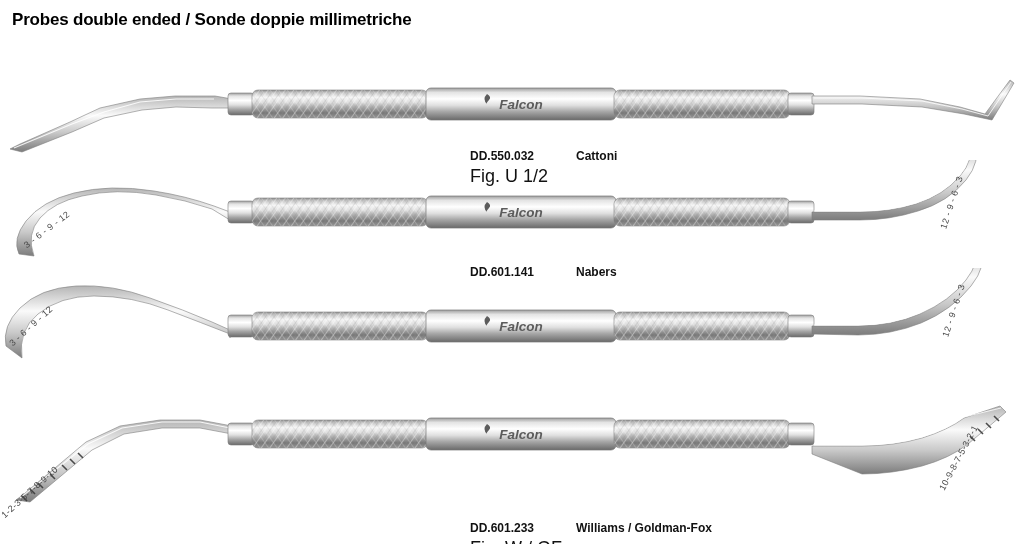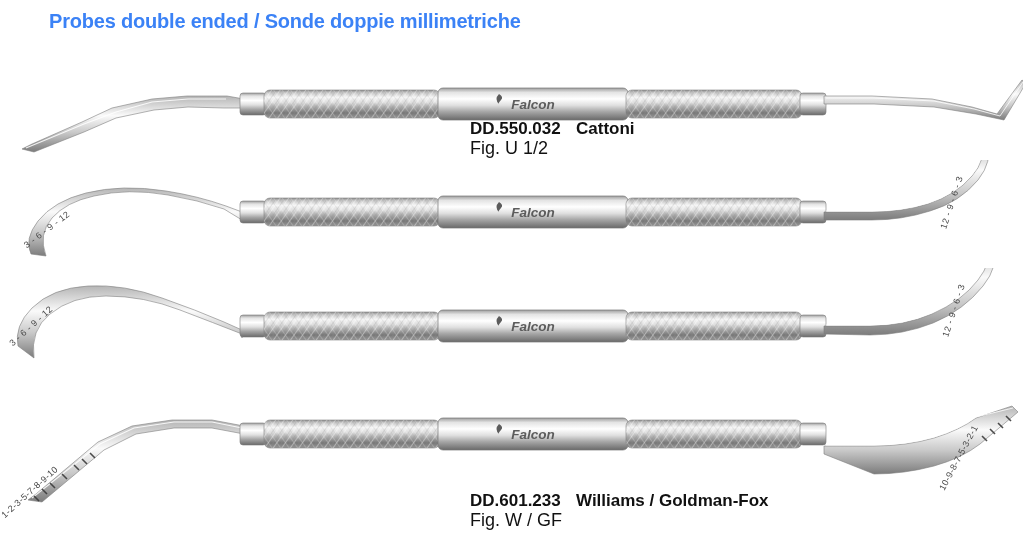--- a/index.html
+++ b/index.html
@@ -14,65 +14,65 @@
     color: #1a1a1a;
     position: relative;
     overflow: hidden;
   }
 
   
   .page-title {
     position: absolute;
     left: 12px;
     top: 10px;
-    font-size: 20px;
+    font-size: 17px;
     font-weight: bold;
     letter-spacing: -0.2px;
-    color: #3b82f6;
+    color: #000000;
     white-space: nowrap;
-    margin-left: 37px;
   }
 
   
   .instrument-row {
     position: absolute;
     left: 0;
     width: 1023px;
     height: 128px;
   }
   .row-1 { top: 52px; }
   .row-2 { top: 160px; }
   .row-3 { top: 268px; }
   .row-4 { top: 400px; }
 
   
   .instrument-art {
     position: absolute;
-    left: 12px;
+    left: 0;
     top: 0;
     width: 903px;
     height: 110px;
   }
   .instrument-art svg {
     display: block;
   }
 
   
   .caption {
     position: absolute;
     left: 470px;
   }
   .cap-1 { top: 80px; }
 
   .caption .code-line {
-    font-size: 17px;
+    font-size: 12px;
     font-weight: bold;
     color: #111;
     white-space: nowrap;
     line-height: 17px;
+    margin-top: 28px;
   }
   .caption .code-line .code {
     display: inline-block;
     min-width: 96px;
   }
   .caption .code-line .name {
     display: inline-block;
     margin-left: 10px;
   }
   .caption .fig-line {
@@ -218,20 +218,23 @@
       <rect x="788" y="41" width="26" height="22" rx="3" fill="url(#bandGrad)" stroke="#7a7a7a" stroke-width="0.6"></rect>
       <g>
         <path d="M812 52 L860 52 q30 0 56 -8 q28 -9 44 -28 q14 -16 9 -32 l6 -1 q6 18 -9 37 q-18 22 -48 31 q-28 9 -58 9 L812 60 Z" fill="url(#tipGrad)" stroke="#7d7d7d" stroke-width="0.6"></path>
         <path d="M814 51 L860 51 q30 0 56 -8 q27 -9 43 -27 q13 -15 9 -30" fill="none" stroke="#ffffff" stroke-width="1" opacity="0.8"></path>
       </g>
     </svg>
   </div>
   <span class="scale-label" style="left:28px; top:80px; transform: rotate(-37deg);">3 - 6 - 9 - 12</span>
   <span class="scale-label" style="left:948px; top:60px; transform: rotate(-72deg);">12 - 9 - 6 - 3</span>
   <div class="caption" style="top:76px;left:470px;">
+    <div class="code-line">
+      <span class="code">DD.601.141</span><span class="name">Nabers</span>
+    </div>
   </div>
 </div>
 
 <div class="instrument-row row-3">
   <div class="instrument-art">
     <svg width="1023" height="110" viewBox="0 0 1023 110">
       <g>
         <path d="M22 90 q-4 -28 16 -44 q22 -18 56 -18 q38 0 74 14 q34 13 62 24 L230 70 L230 62 L212 54 q-28 -12 -62 -24 q-38 -14 -74 -12 q-36 2 -56 22 q-18 18 -14 38 z" fill="url(#tipGrad)" stroke="#7d7d7d" stroke-width="0.6"></path>
         <path d="M25 88 q-4 -26 15 -41 q21 -17 54 -17 q37 0 72 14 q33 13 60 23" fill="none" stroke="#ffffff" stroke-width="1.1" opacity="0.85"></path>
       </g>

